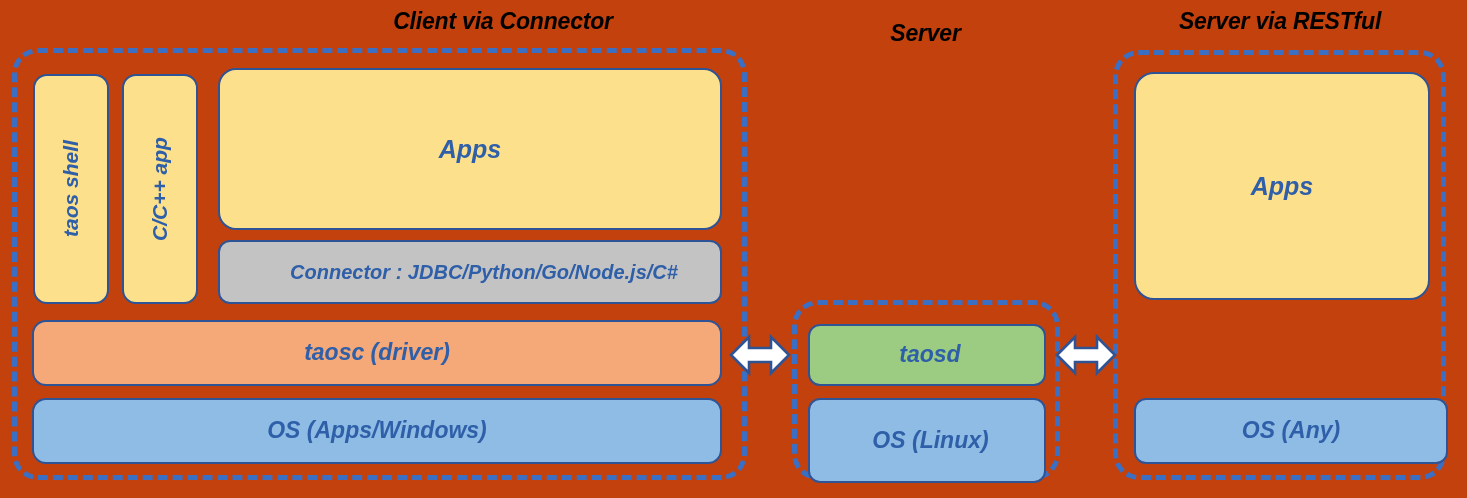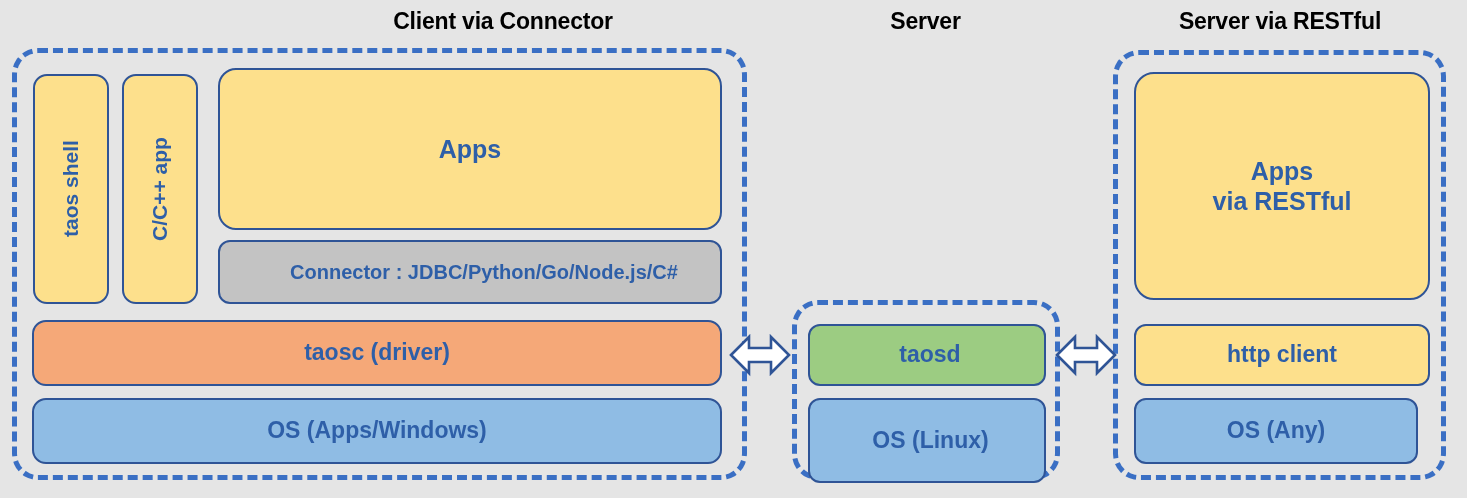--- a/index.html
+++ b/index.html
@@ -8,36 +8,37 @@
     padding: 0;
     background: #ffffff;
   }
   body {
     font-family: "Liberation Sans", sans-serif;
   }
   #canvas {
     position: relative;
     width: 1467px;
     height: 498px;
-    background: #e5e5e5;
+    background: #c2410c;
     overflow: hidden;
+    font-style: italic;
   }
 
   
   .section-title {
     position: absolute;
     color: #000000;
     font-weight: bold;
     font-size: 23px;
     letter-spacing: -0.2px;
     white-space: nowrap;
     text-align: center;
   }
   #title-connector { left: 153px;  top: 8px;  width: 700px; }
-  #title-server    { left: 793px;  top: 8px;  width: 265px; }
+  #title-server    { left: 793px;  top: 20px;  width: 265px; }
   #title-restful   { left: 1115px; top: 8px;  width: 330px; }
 
   
   .group {
     position: absolute;
     border: 5px dashed #3A6FC4;
     border-radius: 26px;
     box-sizing: border-box;
     background: transparent;
   }
@@ -80,21 +81,21 @@
   #node-taosc       { left: 32px;  top: 320px; width: 690px; height: 66px;  border-radius: 14px; font-size: 23px; text-align: right; }
   #node-os-linwin   { left: 32px;  top: 398px; width: 690px; height: 66px;  border-radius: 14px; font-size: 23px; }
 
   
   #node-taosd       { left: 808px; top: 324px; width: 238px; height: 62px; border-radius: 12px; font-size: 23px; padding-left: 12px; }
   #node-os-linux    { left: 808px; top: 398px; width: 238px; height: 85px; border-radius: 12px; font-size: 23px; padding-left: 13px; }
 
   
   #node-apps-rest   { left: 1134px; top: 72px;  width: 296px; height: 228px; border-radius: 20px; font-size: 25px; }
   #node-http-client { left: 1134px; top: 324px; width: 296px; height: 62px;  border-radius: 12px; font-size: 23px; }
-  #node-os-any      { left: 1134px; top: 398px; width: 284px; height: 66px;  border-radius: 12px; font-size: 23px; }
+  #node-os-any      { left: 1134px; top: 398px; width: 314px; height: 66px;  border-radius: 12px; font-size: 23px; }
 
   
   .arrow-connector {
     position: absolute;
     width: 62px;
     height: 50px;
   }
   #arrow-left  { left: 729px;  top: 330px; }
   #arrow-right { left: 1055px; top: 330px; }
   .arrow-connector svg { display: block; width: 100%; height: 100%; }
@@ -136,21 +137,19 @@
 
   <div class="arrow-connector" id="arrow-right">
     <svg viewBox="0 0 62 50" xmlns="http://www.w3.org/2000/svg">
       <polygon points="2,25 20,7 20,18 42,18 42,7 60,25 42,43 42,32 20,32 20,43" fill="#ffffff" stroke="#2F5496" stroke-width="2.6" stroke-linejoin="miter"></polygon>
     </svg>
   </div>
 
   <div class="node yellow" id="node-apps-rest">
     <span>
       <span>Apps</span><br>
-      <span>via RESTful</span>
     </span>
   </div>
 
-  <div class="node yellow" id="node-http-client">http client</div>
 
   <div class="node blue" id="node-os-any">OS (Any)</div>
 
 </div>
 
 </body></html>

